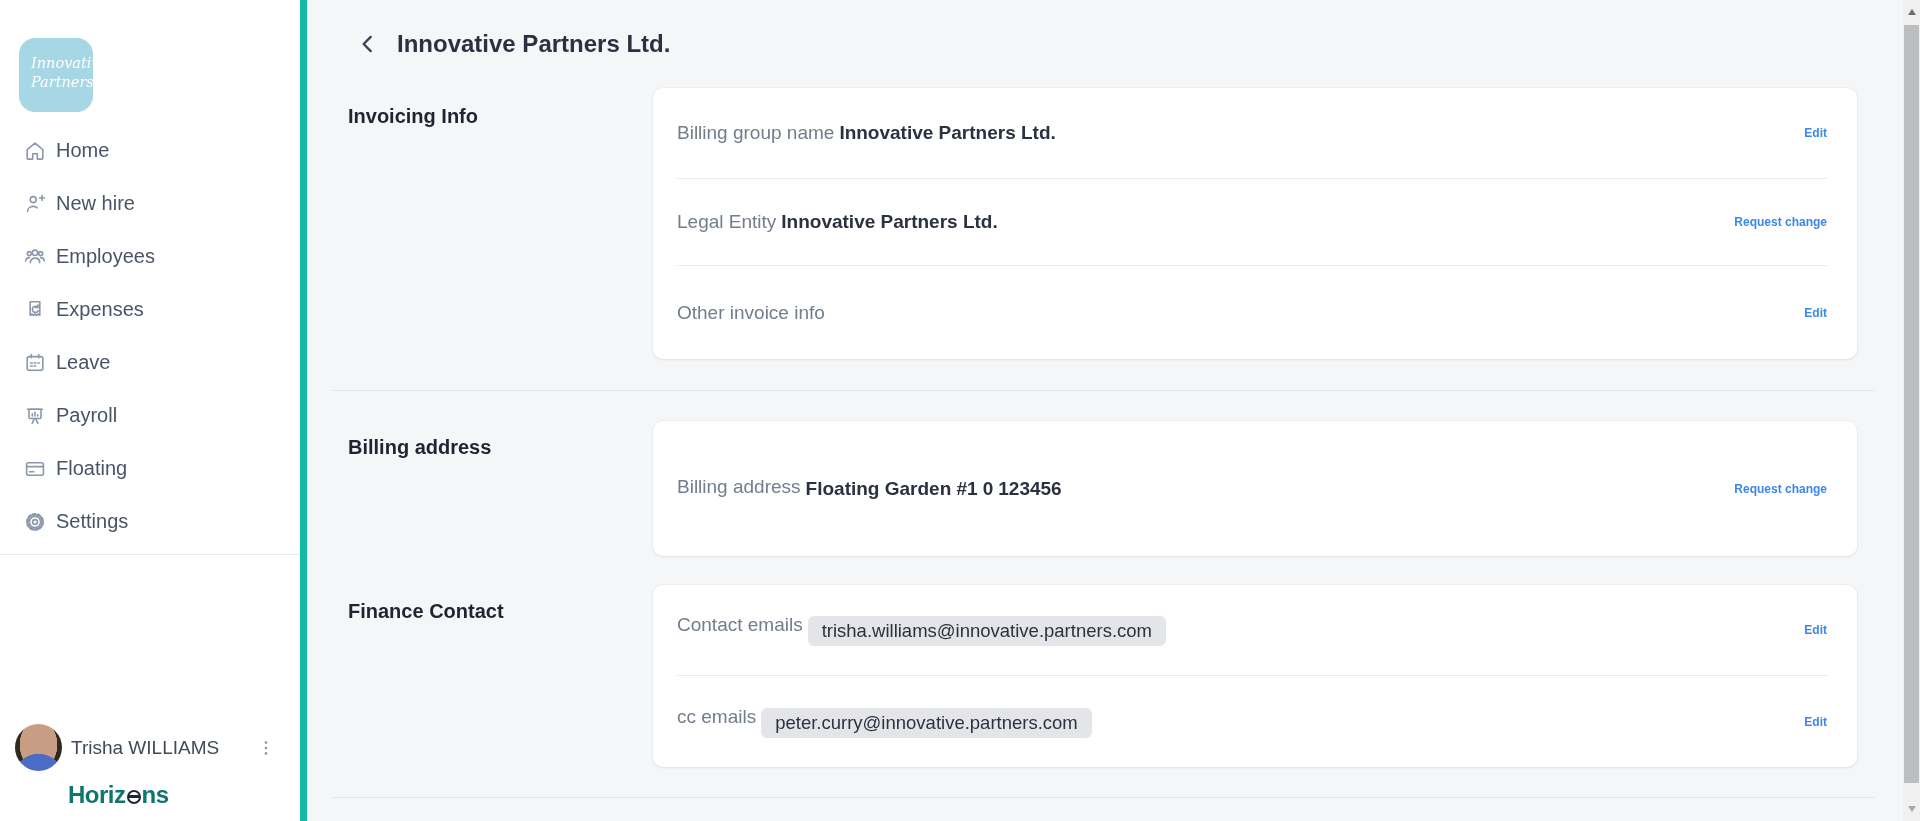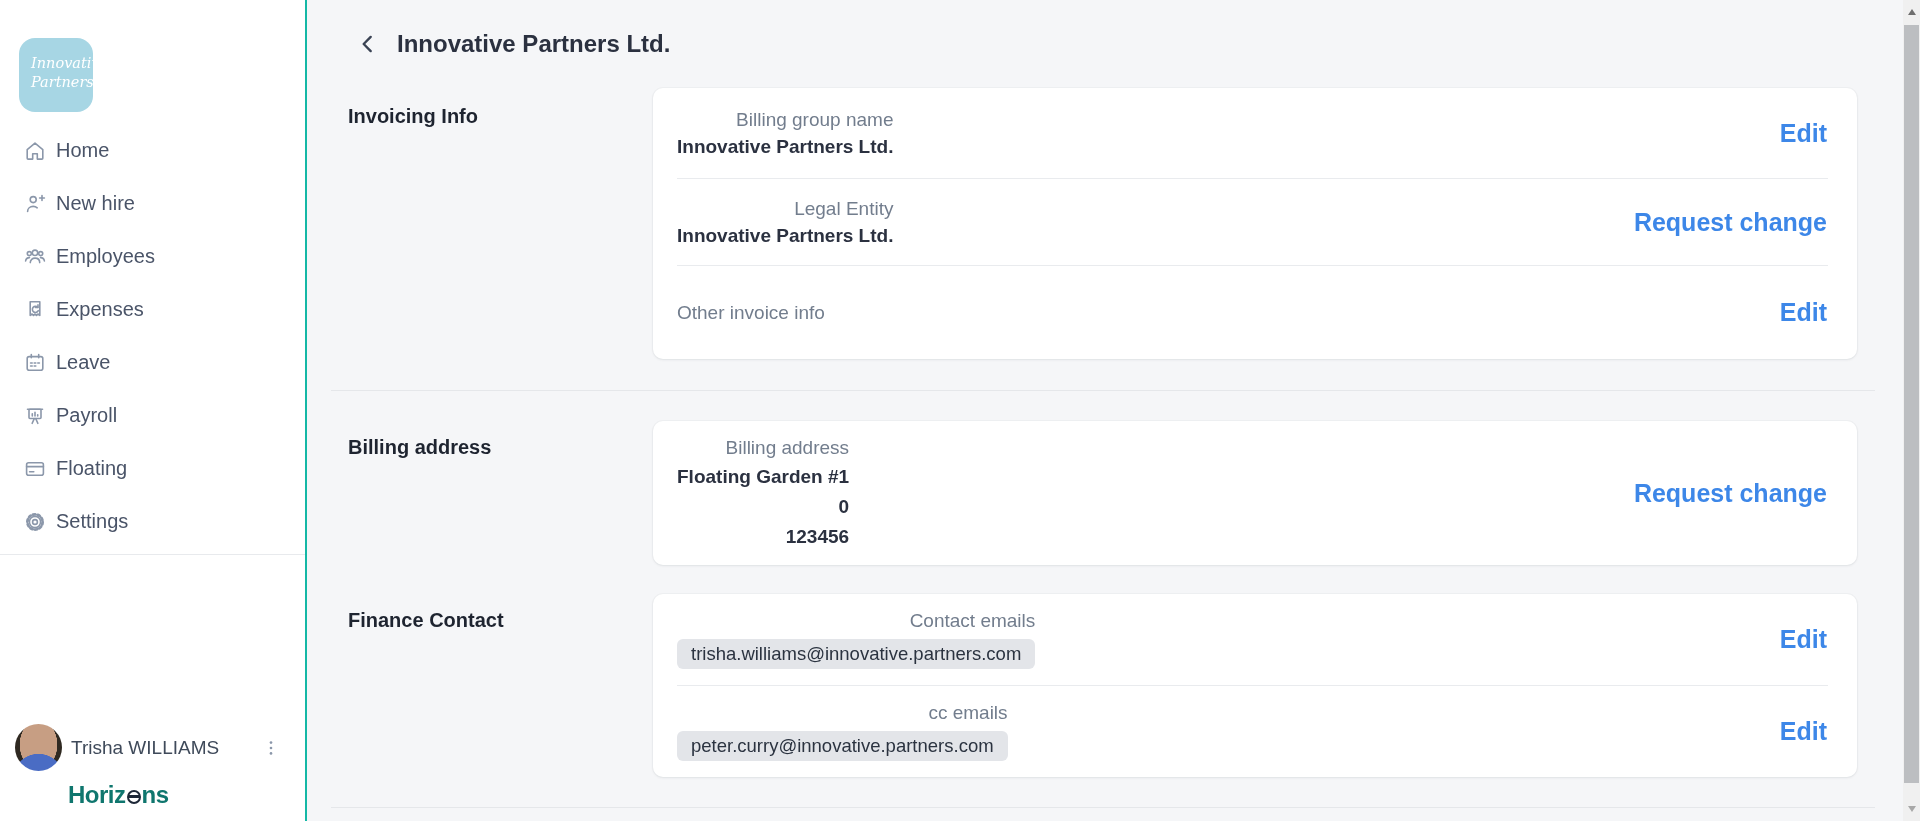--- a/index.html
+++ b/index.html
@@ -7,21 +7,21 @@
   body {
     font-family:"Liberation Sans", sans-serif;
     background:#f5f6f8;
     color:#2b3140;
     position:relative;
   }
 
   
   .sidebar {
     position:absolute; left:0; top:0; bottom:0; width:307px;
-    background:#ffffff; border-right:2px solid #14b8a6;
+    background:#ffffff; border-right:7px solid #14b8a6;
     display:flex; flex-direction:column;
   }
   .logo-box {
     width:74px; height:74px; border-radius:16px; background:#a7d6e4;
     margin:38px 0 0 19px; padding:16px 0 0 12px;
     font-family:"DejaVu Serif", serif; font-style:italic;
     color:#ffffff; font-size:14.5px; line-height:19px;
   }
   .nav { margin-top:12px; }
   .nav-item {
@@ -80,30 +80,30 @@
     display:flex; align-items:center; justify-content:space-between;
     padding:0 30px 0 24px;
   }
   .crow.h90 { min-height:90px; }
   .crow.h86 { min-height:86px; }
   .crow.h93 { min-height:93px; }
   .crow.h135 { min-height:135px; }
   .crow.h91 { min-height:91px; }
   .card-divider { height:1px; background:#e9ebee; margin:0 29px 0 24px; }
 
-  .field { display:flex; flex-direction:column; gap:5px; padding:16px 0;text-align:right; }
+  .field { display:flex; flex-direction:row; gap:5px; padding:16px 0; }
   .field-label { font-size:19px; color:#727d8d; }
   .field-value { font-size:19px; font-weight:600; color:#2b3140; }
   .addr-line { font-size:19px; font-weight:600; color:#2b3140; line-height:25px; }
   .chip {
     display:inline-block; background:#e3e5e9; border-radius:6px;
     padding:4px 14px; font-size:18.5px; color:#2b3340; margin-top:2px;
     align-self:flex-start;
   }
-  .link { font-size:25px; font-weight:600; color:#3d87e8; cursor:pointer; white-space:nowrap; }
+  .link { font-size:12px; font-weight:600; color:#3d87e8; cursor:pointer; white-space:nowrap; }
 
   .main-divider { height:1px; background:#e5e7ea; }
   .md1 { margin:31px 28px 30px 24px; }
   .md2 { margin:30px 28px 0 24px; }
   .s3 { margin-top:29px; }
 
   
   .scrollbar {
     position:absolute; right:0; top:0; bottom:0; width:17px; background:#f0f0f0;
   }

